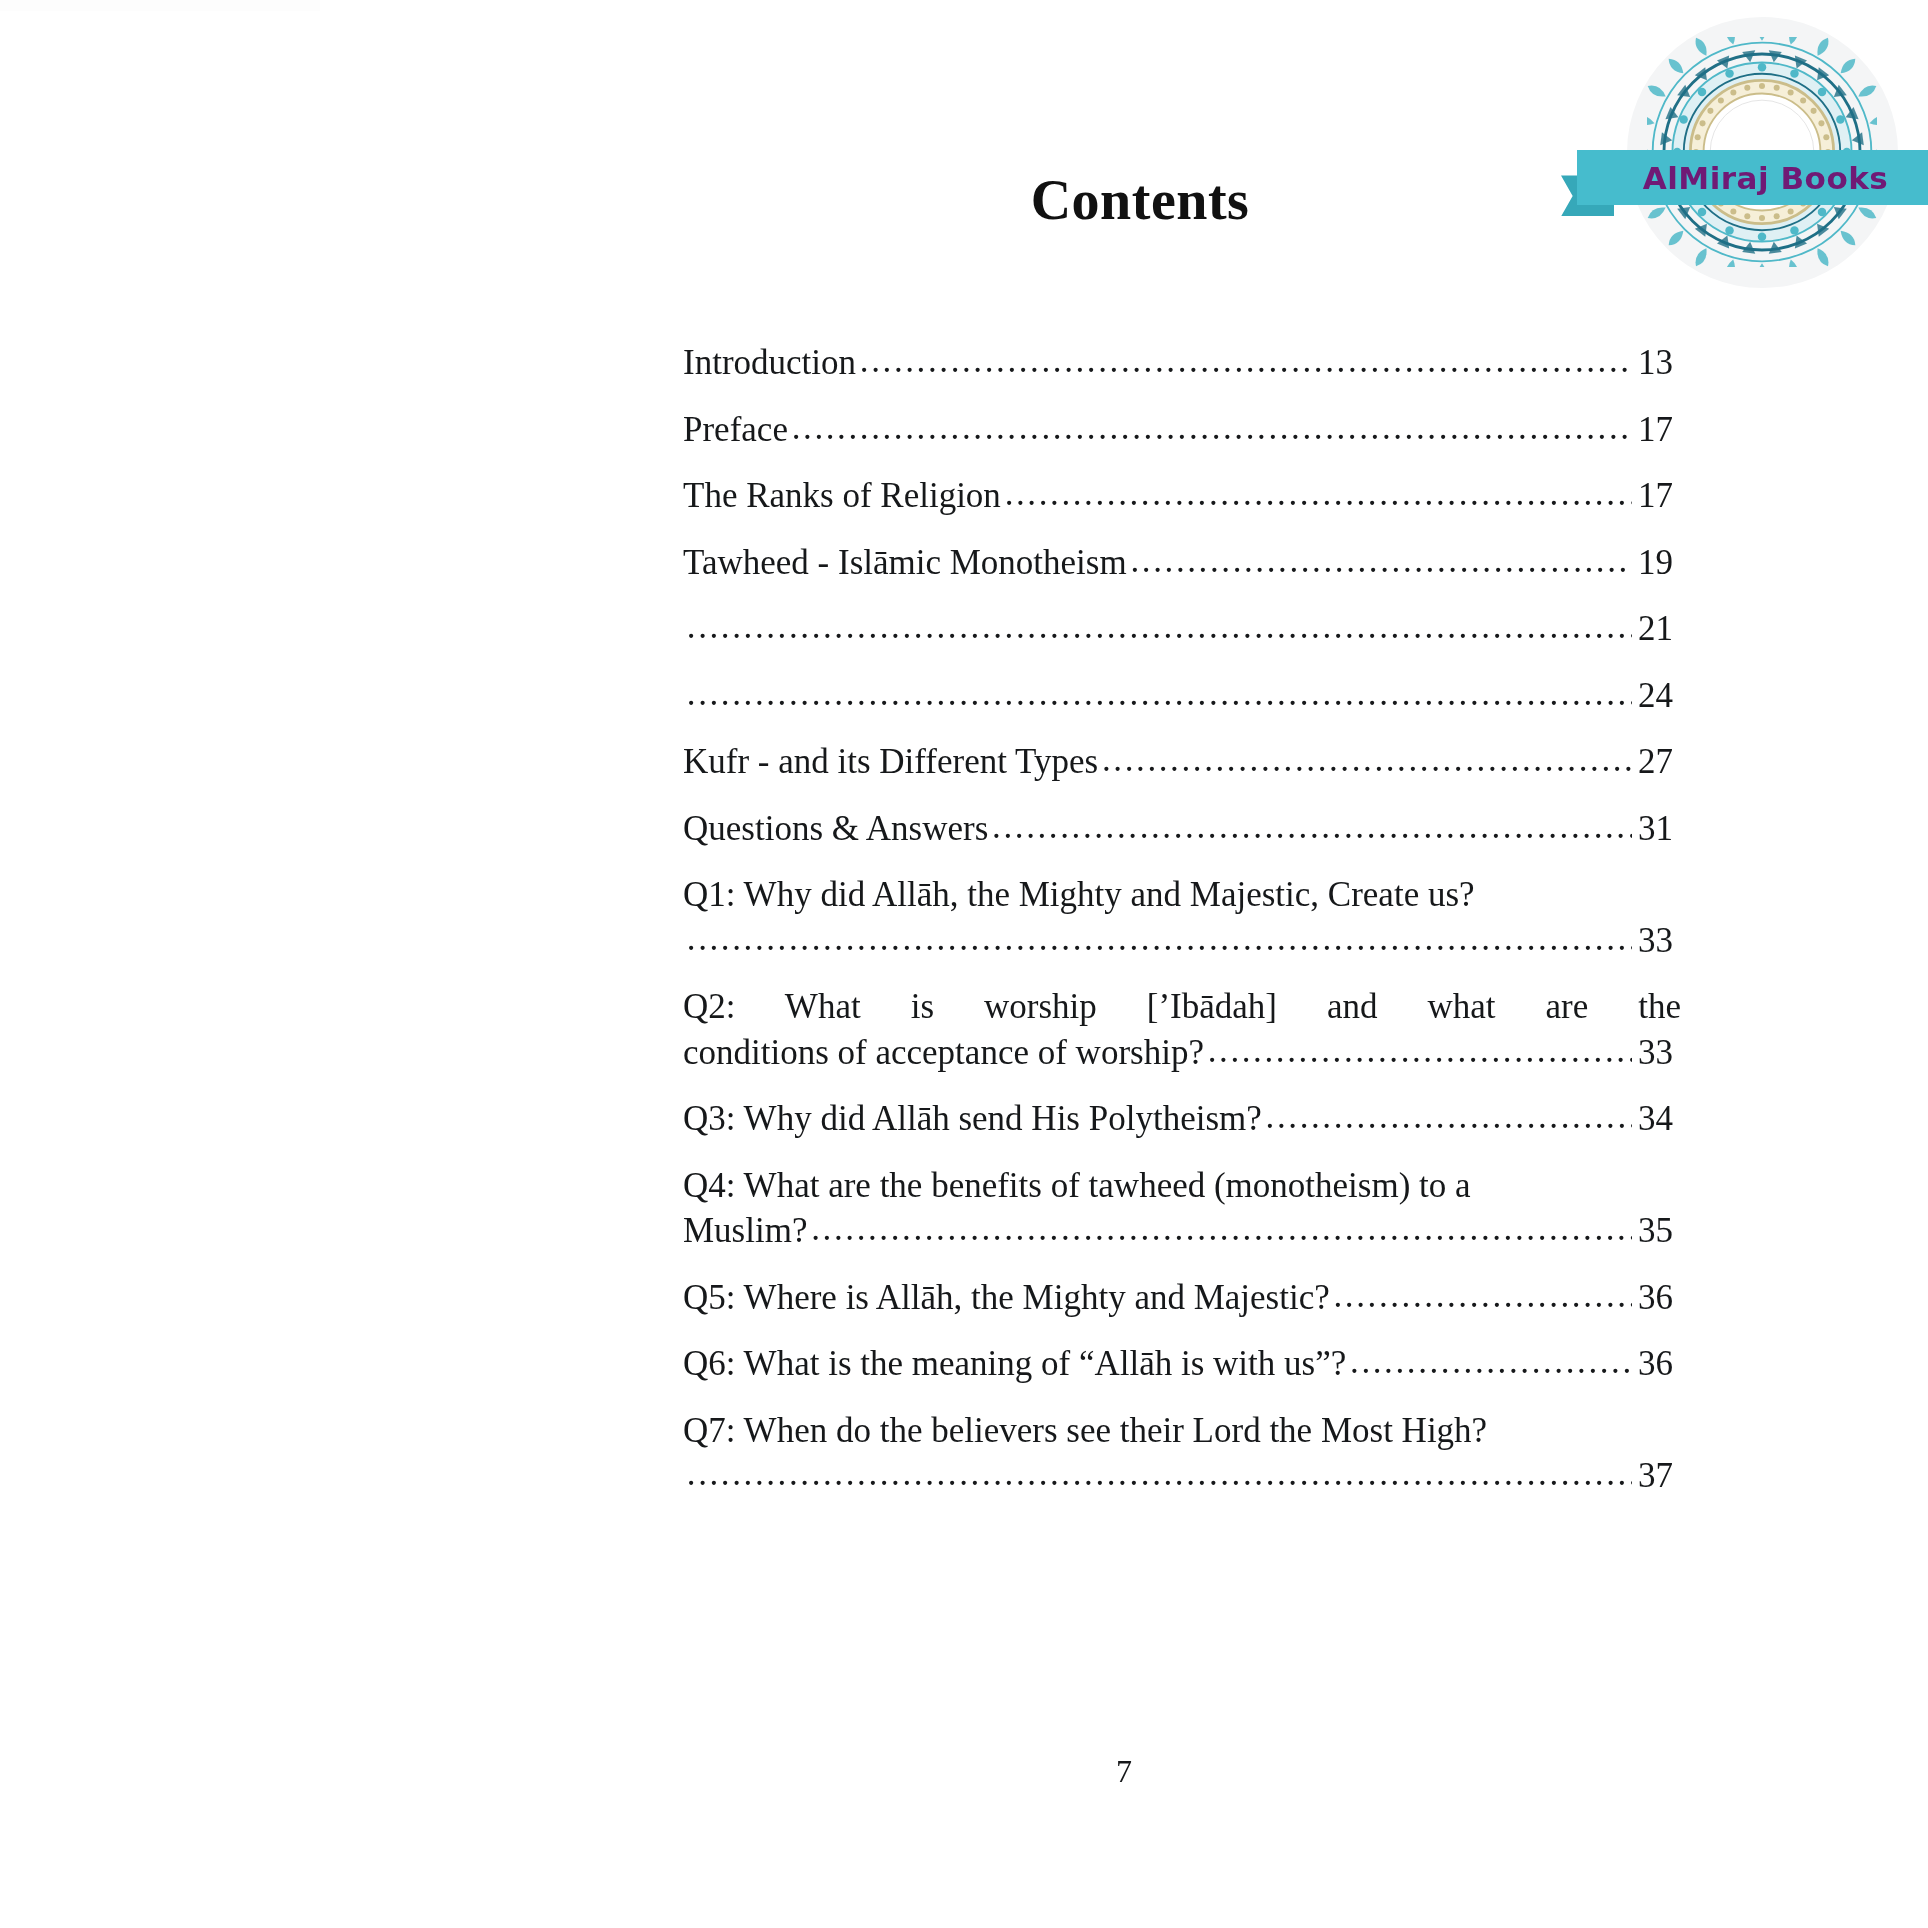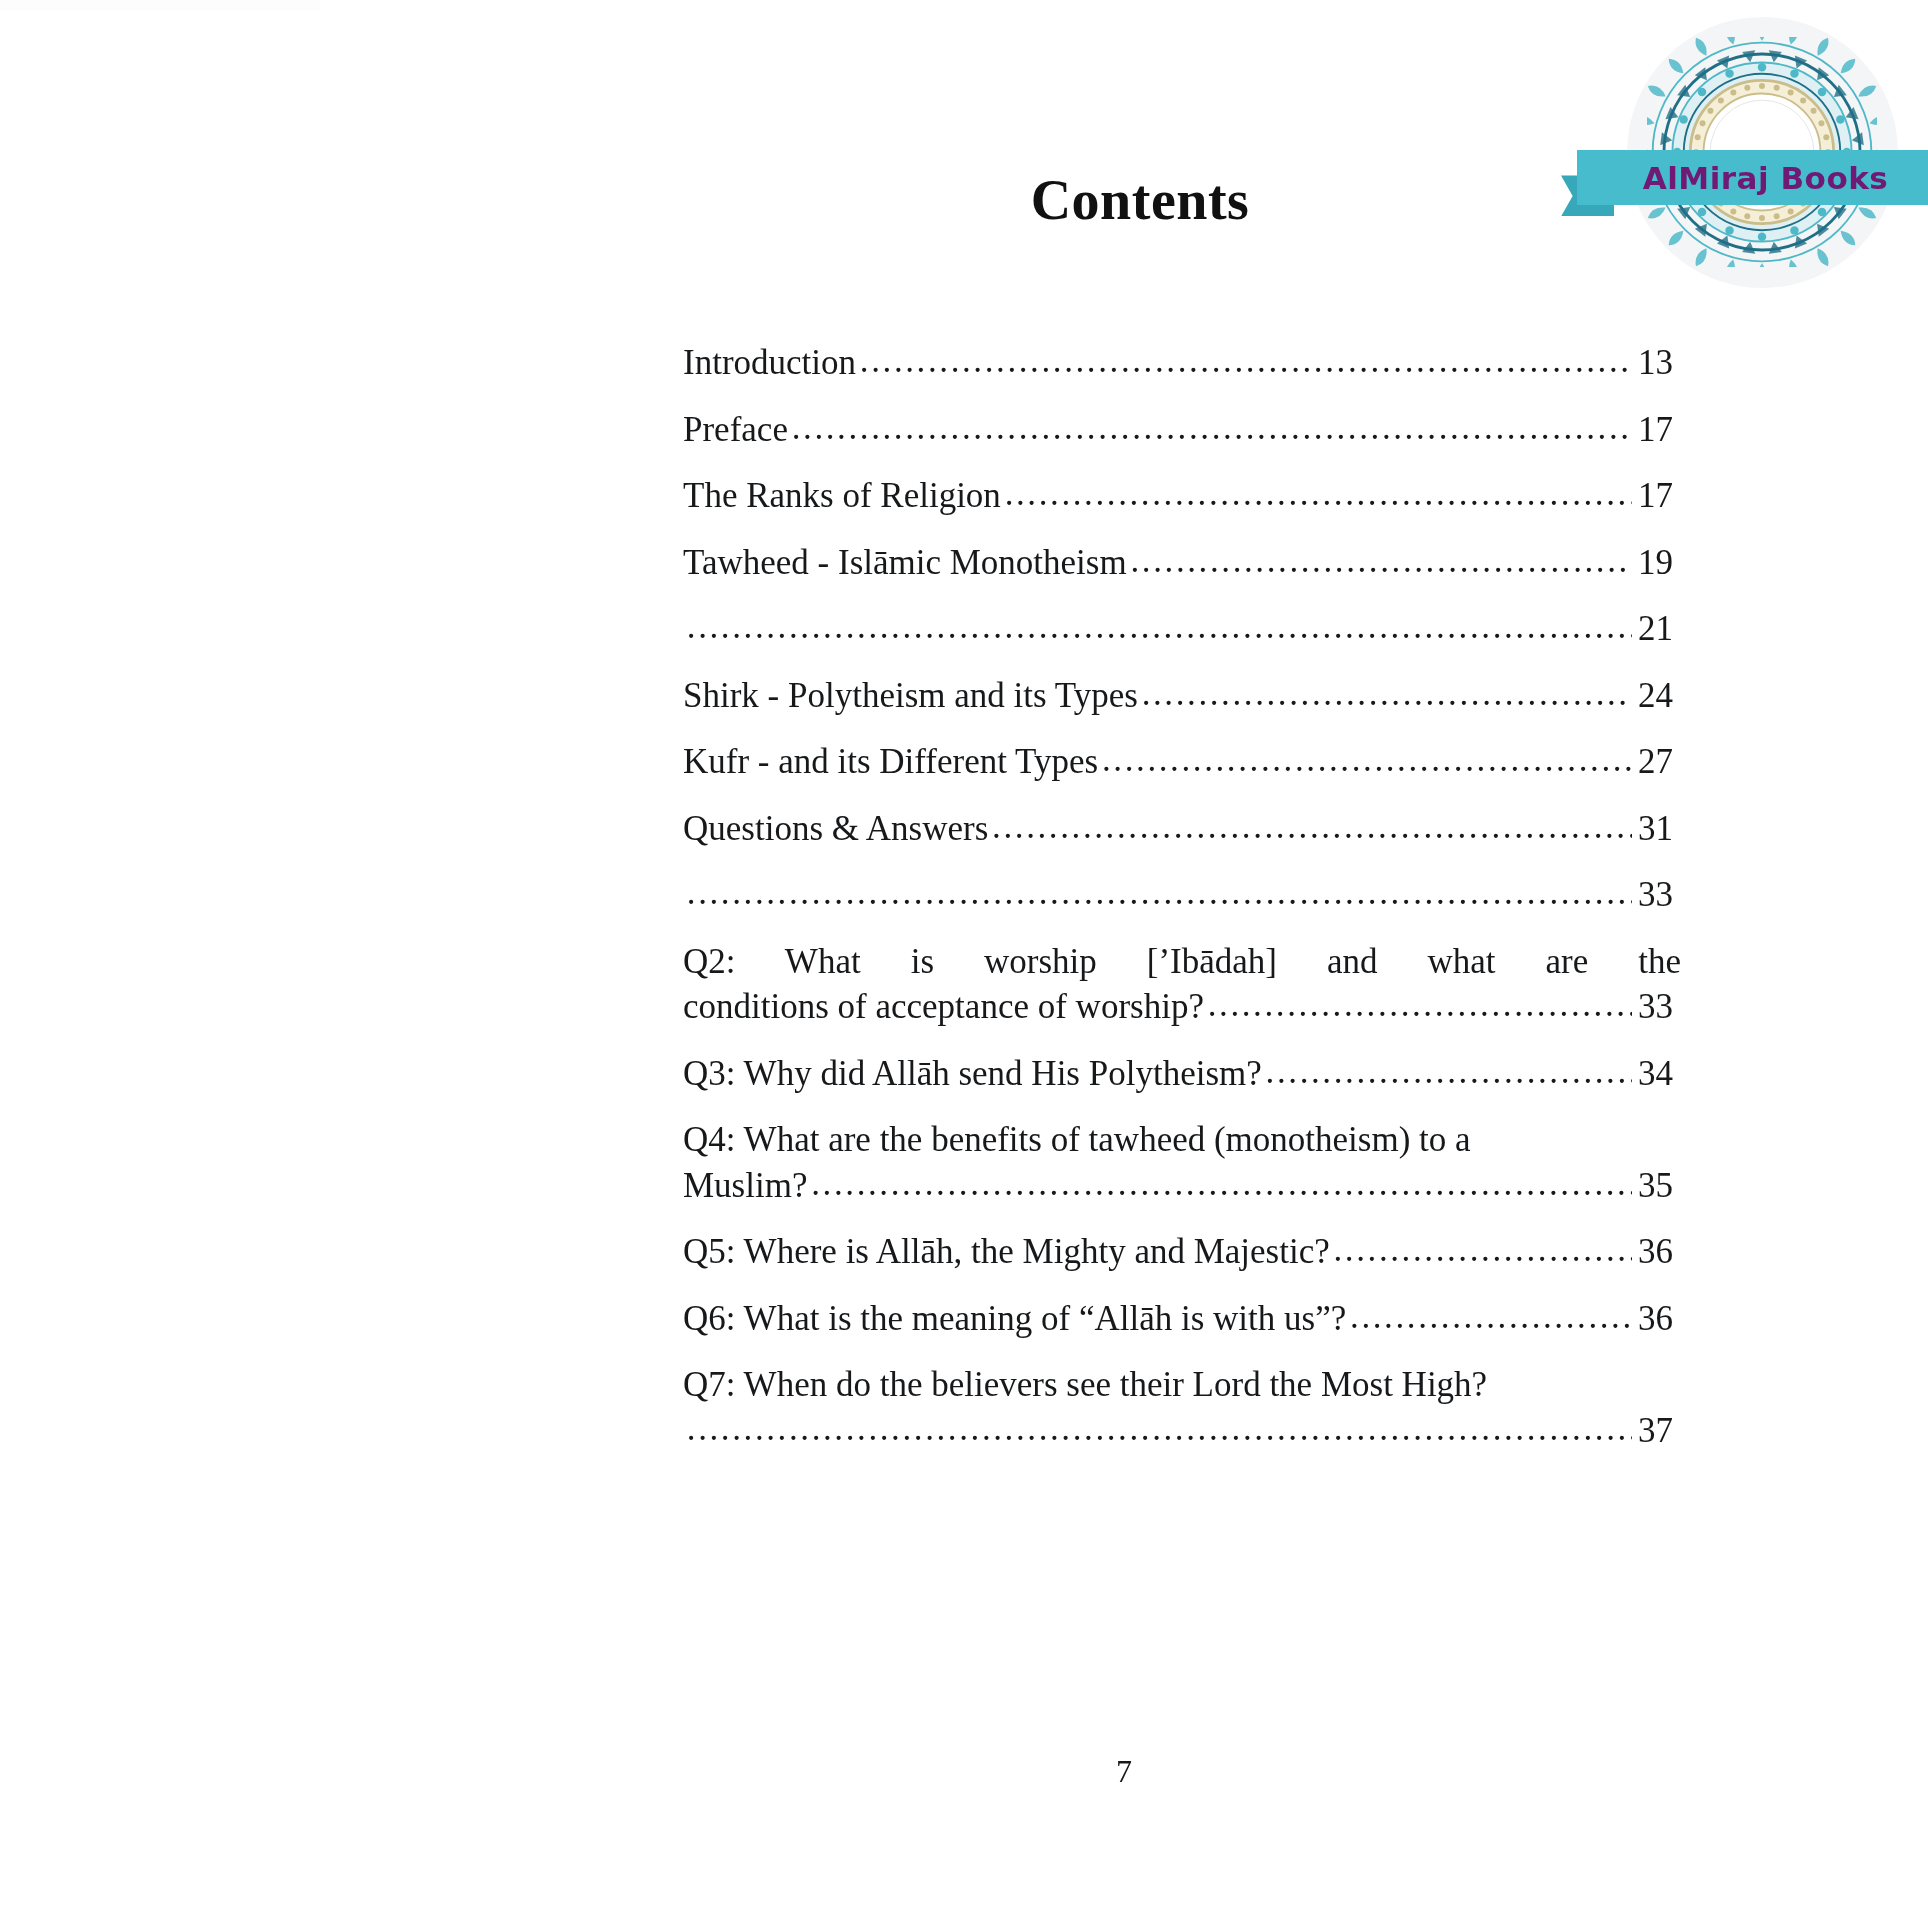--- a/index.html
+++ b/index.html
@@ -330,40 +330,40 @@
           </div>
         </div>
         <div class="toc-entry">
           <div class="entry-line">
             <span class="dots">....................................................................................................................................................................................................................................................................</span>
             <span class="page-num">21</span>
           </div>
         </div>
         <div class="toc-entry">
           <div class="entry-line">
-            <span class="entry-label">Shirk - Polytheism and its Types</span>
             <span class="dots">....................................................................................................................................................................................................................................................................</span>
             <span class="page-num">24</span>
           </div>
         </div>
         <div class="toc-entry">
           <div class="entry-line">
             <span class="entry-label">Kufr - and its Different Types</span>
             <span class="dots">....................................................................................................................................................................................................................................................................</span>
             <span class="page-num">27</span>
           </div>
         </div>
         <div class="toc-entry">
           <div class="entry-line">
             <span class="entry-label">Questions &amp; Answers</span>
             <span class="dots">....................................................................................................................................................................................................................................................................</span>
             <span class="page-num">31</span>
           </div>
         </div>
         <div class="toc-entry entry-multi">
+          <div class="first-line">Q1: Why did Allāh, the Mighty and Majestic, Create us?</div>
           <div class="second-line">
             <span class="lead"></span>
             <span class="dots">....................................................................................................................................................................................................................................................................</span>
             <span class="page-num">33</span>
           </div>
         </div>
         <div class="toc-entry entry-multi">
           <div class="first-line justify">Q2: What is worship [’Ibādah] and what are the</div>
           <div class="second-line">
             <span class="lead">conditions of acceptance of worship?</span>

